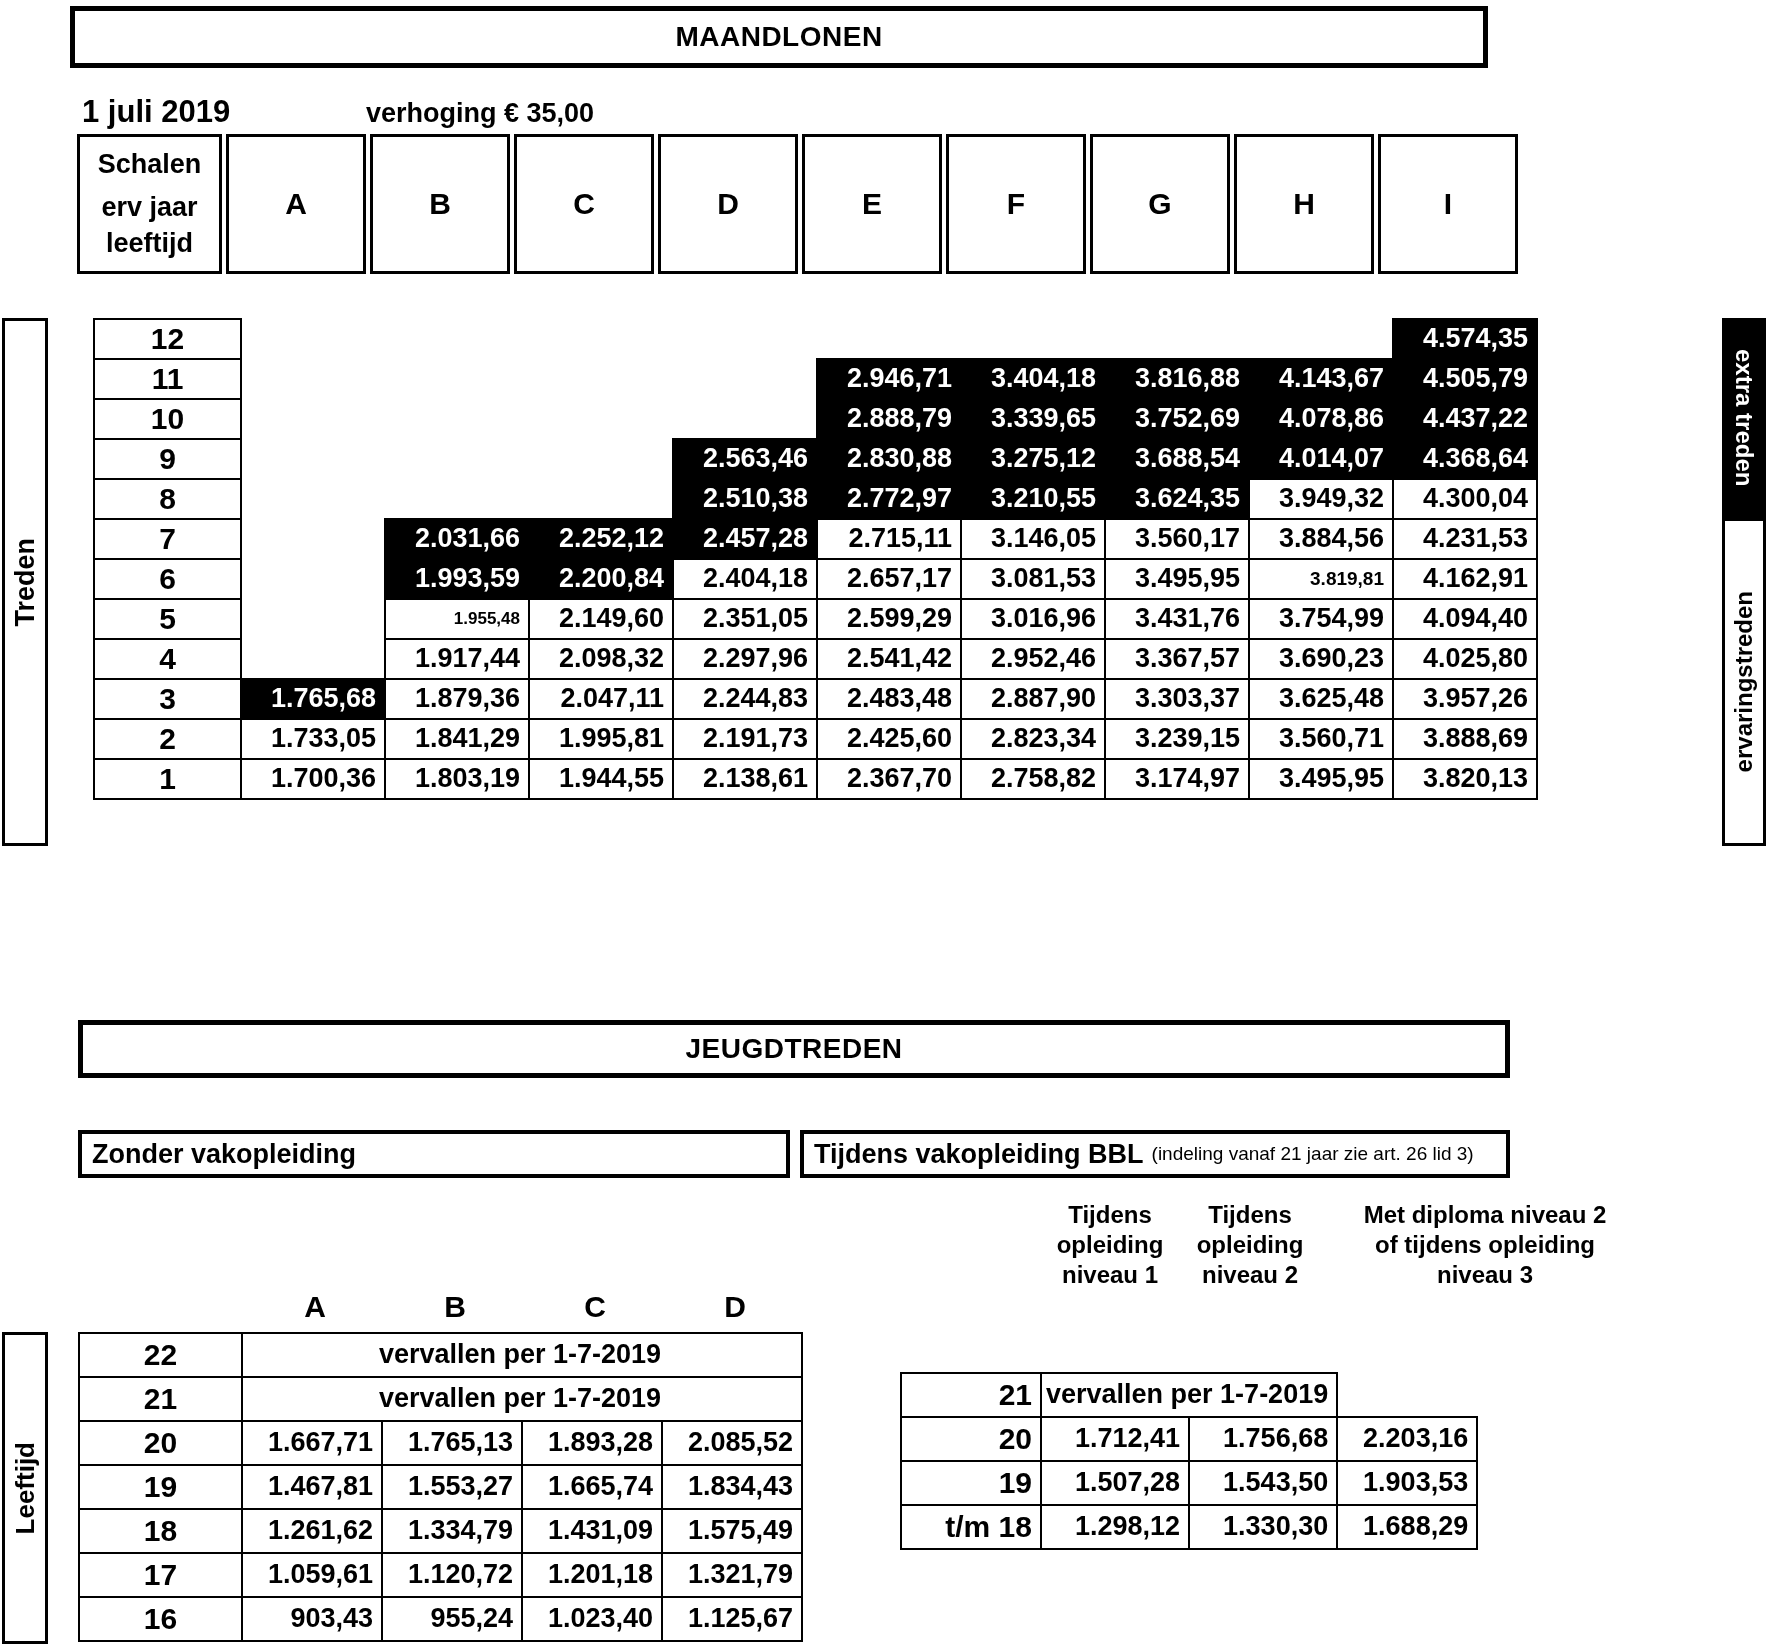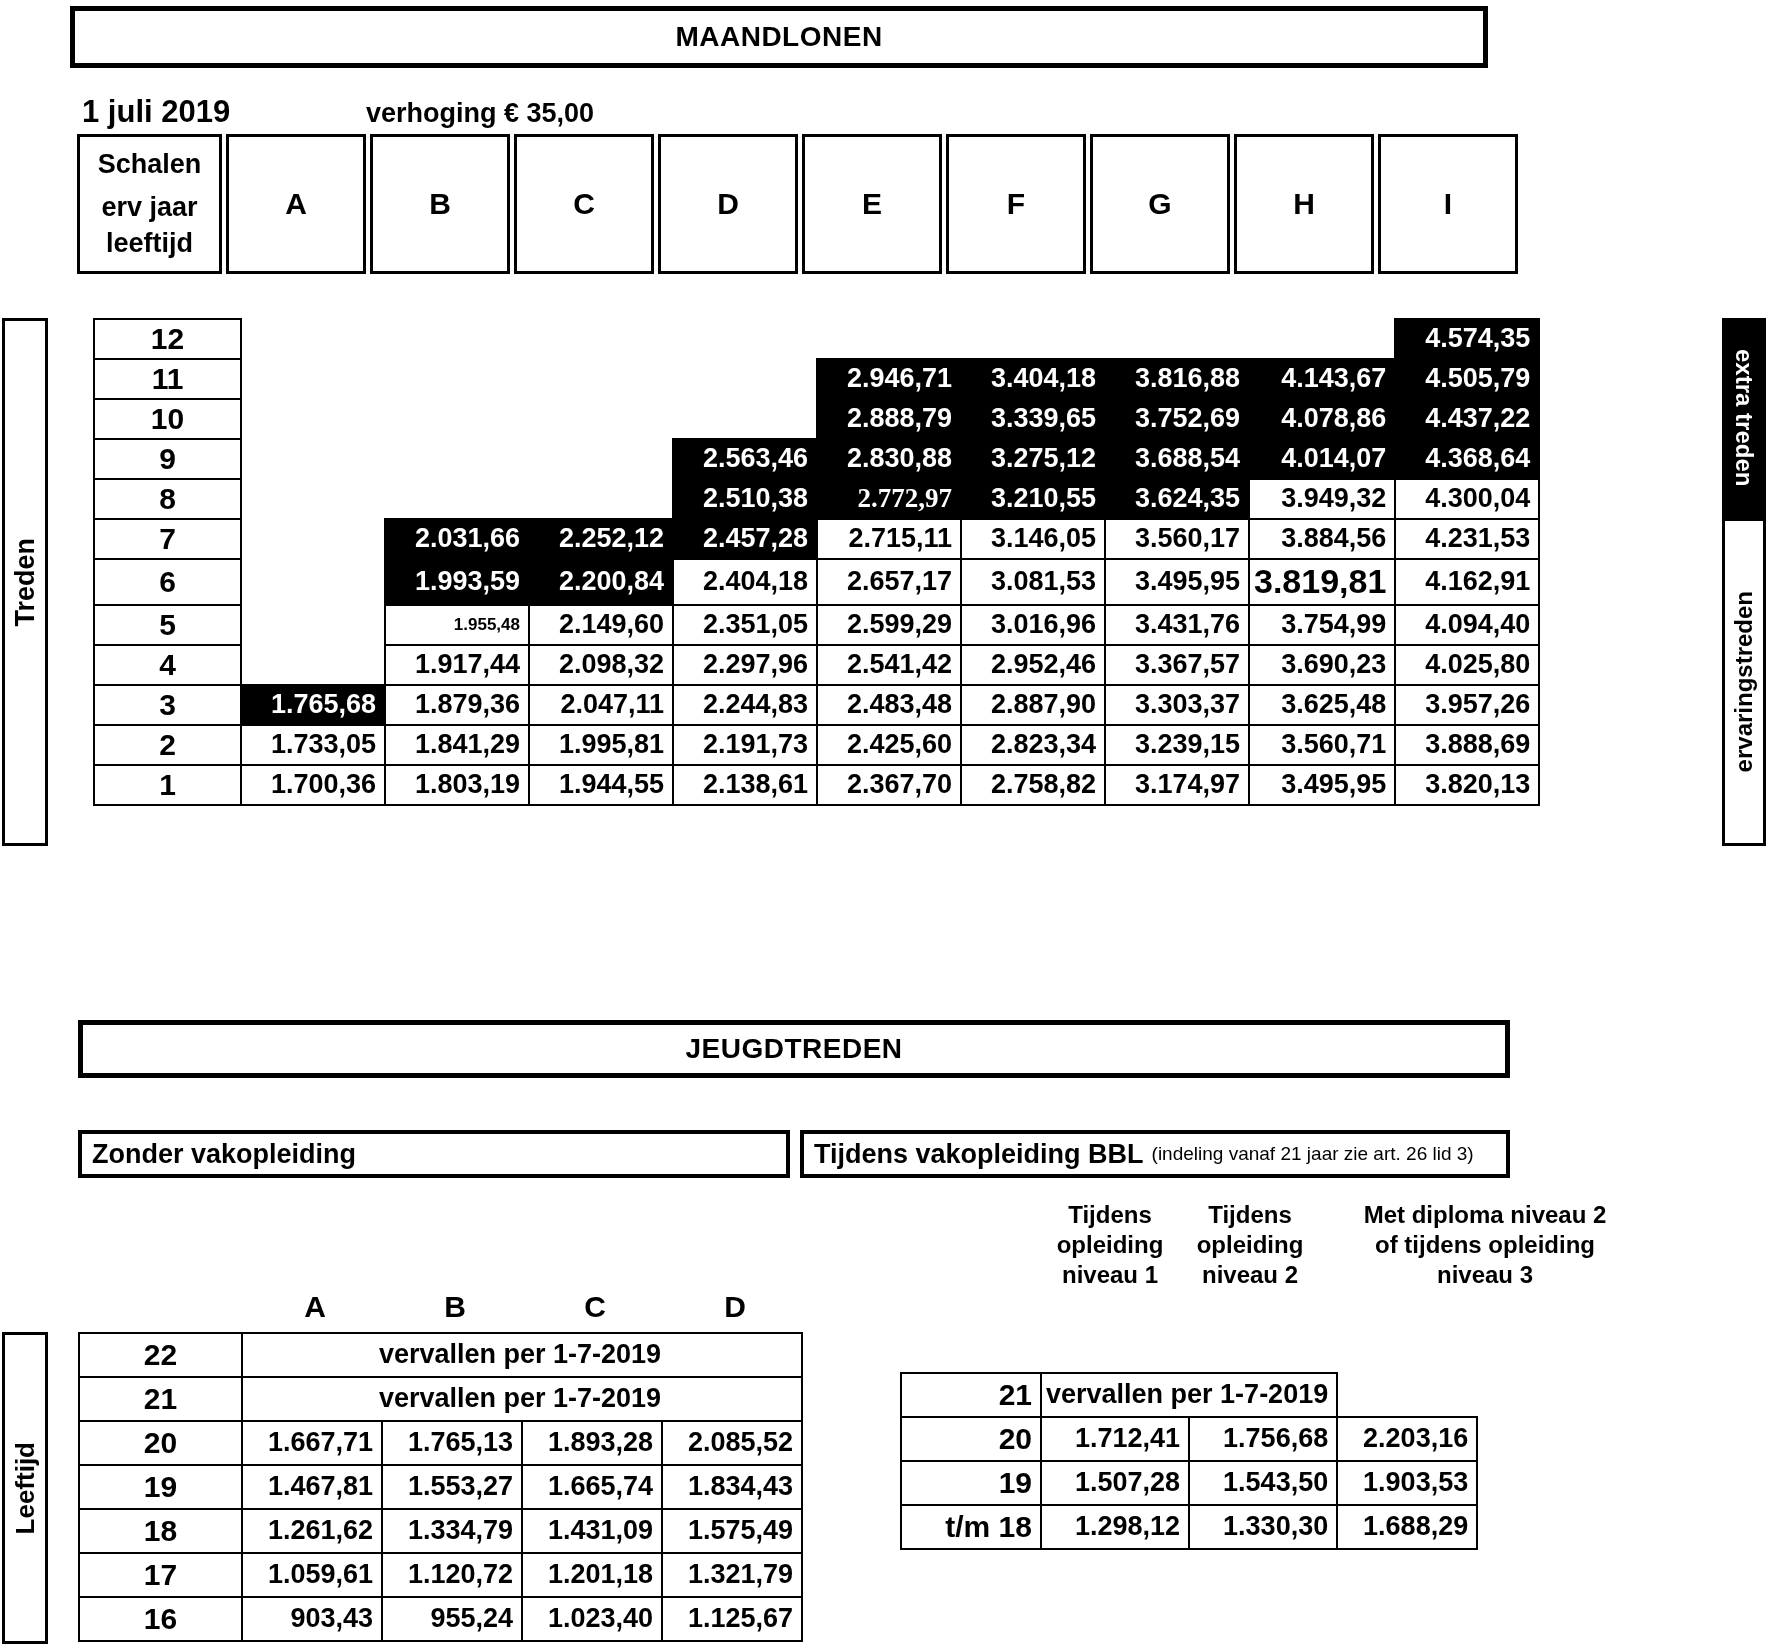--- a/index.html
+++ b/index.html
@@ -234,21 +234,21 @@
           <td class="blk" style="font-size: 27px; height: 40px;">3.688,54</td>
           <td class="blk" style="font-size: 27px; height: 40px;">4.014,07</td>
           <td class="blk" style="font-size: 27px; height: 40px;">4.368,64</td>
         </tr>
         <tr>
           <td class="lbl" style="font-size: 30px;">8</td>
           <td class="empty" style="font-size: 27px; height: 40px;"></td>
           <td class="empty" style="font-size: 27px; height: 40px;"></td>
           <td class="empty" style="font-size: 27px; height: 40px;"></td>
           <td class="blk" style="font-size: 27px; height: 40px;">2.510,38</td>
-          <td class="blk" style="font-size: 27px; height: 40px; font-family: Liberation Serif, serif;">2.772,97</td>
+          <td class="blk" style="font-size: 27px; height: 40px;">2.772,97</td>
           <td class="blk" style="font-size: 27px; height: 40px;">3.210,55</td>
           <td class="blk" style="font-size: 27px; height: 40px;">3.624,35</td>
           <td style="font-size: 27px; height: 40px;">3.949,32</td>
           <td style="font-size: 27px; height: 40px;">4.300,04</td>
         </tr>
         <tr>
           <td class="lbl" style="font-size: 30px;">7</td>
           <td class="empty" style="font-size: 27px; height: 40px;"></td>
           <td class="blk" style="font-size: 27px; height: 40px;">2.031,66</td>
           <td class="blk" style="font-size: 27px; height: 40px;">2.252,12</td>
@@ -261,21 +261,21 @@
         </tr>
         <tr>
           <td class="lbl" style="font-size: 30px;">6</td>
           <td class="empty" style="font-size: 27px; height: 40px;"></td>
           <td class="blk" style="font-size: 27px; height: 40px;">1.993,59</td>
           <td class="blk" style="font-size: 27px; height: 40px;">2.200,84</td>
           <td style="font-size: 27px; height: 40px;">2.404,18</td>
           <td style="font-size: 27px; height: 40px;">2.657,17</td>
           <td style="font-size: 27px; height: 40px;">3.081,53</td>
           <td style="font-size: 27px; height: 40px;">3.495,95</td>
-          <td style="font-size: 34px; height: 40px; text-align: right;">3.819,81</td>
+          <td style="font-size: 19px; height: 40px; text-align: right;">3.819,81</td>
           <td style="font-size: 27px; height: 40px;">4.162,91</td>
         </tr>
         <tr>
           <td class="lbl" style="font-size: 30px;">5</td>
           <td class="empty" style="font-size: 27px; height: 40px;"></td>
           <td style="font-size: 17px; height: 40px;">1.955,48</td>
           <td style="font-size: 27px; height: 40px;">2.149,60</td>
           <td style="font-size: 27px; height: 40px; margin-left: 12px;">2.351,05</td>
           <td style="font-size: 27px; height: 40px;">2.599,29</td>
           <td style="font-size: 27px; height: 40px;">3.016,96</td>

